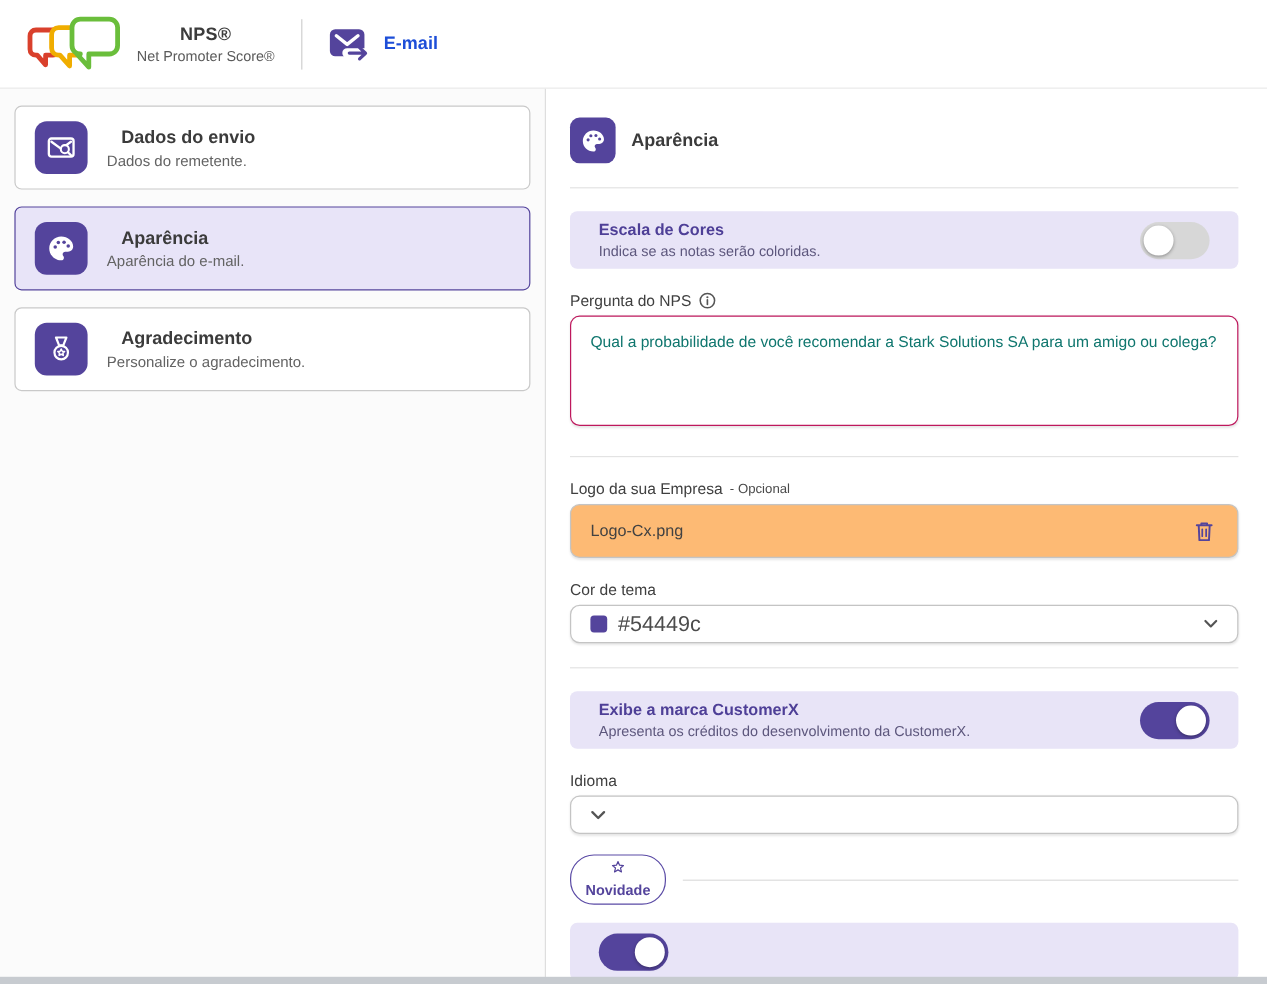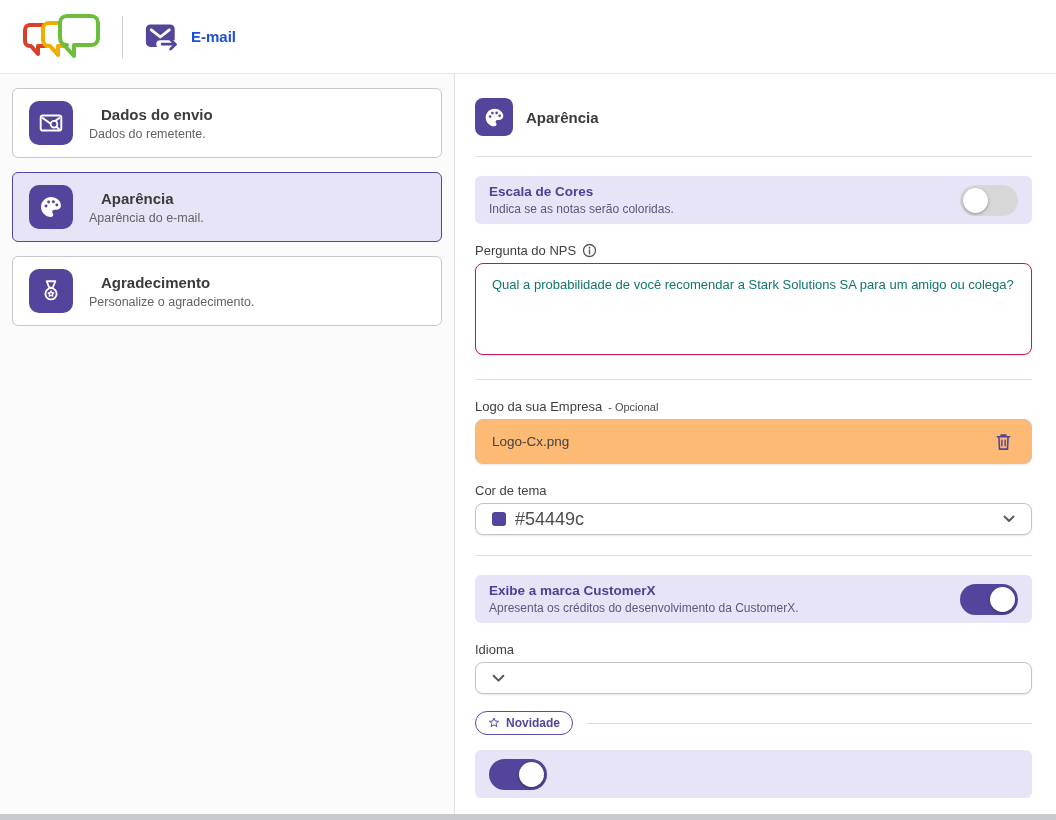--- a/index.html
+++ b/index.html
@@ -32,21 +32,21 @@
   .card-sub{font-size:12.5px;color:#636363;margin-top:4px;}
 
   
   .panel-head{display:flex;align-items:center;gap:13px;}
   .panel-head .icon-tile{width:38px;height:38px;border-radius:8px;}
   .panel-head .icon-tile svg{width:23px;height:23px;}
   .panel-title{font-size:15px;font-weight:bold;color:#3b3b3b;}
   .hdiv{border:none;border-top:1px solid #e3e3e3;margin:20px 0 0 0;}
 
   .setting-row{background:#e8e4f7;border-radius:6px;display:flex;align-items:center;justify-content:space-between;
-    padding:8px 14px;min-height:48px;margin-top:19px;}
+    padding:8px 24px;min-height:48px;margin-top:19px;}
   .row-texts{display:flex;flex-direction:column;}
   .row-title{font-size:13.5px;font-weight:bold;color:#4e3f97;}
   .row-sub{font-size:12px;color:#5d577d;margin-top:3px;}
 
   .toggle{width:58px;height:31px;border-radius:16px;background:#d7d7d7;position:relative;cursor:pointer;flex:0 0 auto;}
   .toggle .knob{width:25px;height:25px;border-radius:50%;background:#fff;position:absolute;top:3px;left:3px;
     box-shadow:0 1px 3px rgba(0,0,0,.35);transition:left .15s;}
   .toggle.on{background:#54449c;}
   .toggle.on .knob{left:30px;}
 
@@ -57,35 +57,39 @@
   .input-box{width:100%;height:45px;margin-top:5px;border:1px solid #c4c4c4;border-radius:8px;display:flex;align-items:center;
     padding:0 14px 0 16px;font-size:13.5px;color:#424242;box-shadow:0 1px 2px rgba(0,0,0,.10);background:#fdba74;}
   .input-box .grow{flex:1;}
   .trash-btn{background:none;border:none;padding:4px;cursor:pointer;display:flex;align-items:center;}
   .select-box{width:100%;height:32px;margin-top:5px;border:1px solid #c4c4c4;border-radius:8px;display:flex;align-items:center;
     padding:0 16px;font-size:18px;color:#4c4c4c;gap:9px;box-shadow:0 1px 2px rgba(0,0,0,.10);background:#fff;cursor:pointer;}
   .select-box .grow{flex:1;}
   .swatch{width:14px;height:14px;border-radius:3px;background:#54449c;flex:0 0 auto;}
 
   .badge-row{display:flex;align-items:center;gap:14px;margin-top:17px;}
-  .badge{display:flex;align-items:center;gap:6px;border:1.5px solid #5a4aa5;border-radius:20px;padding:4px 12px;background:#fff;}
+  .badge{display:flex;align-items:center;gap:6px;border:1.5px solid #5a4aa5;border-radius:20px;padding:4px 12px;background:#fff;flex-direction:column;}
   .badge-label{font-size:12px;font-weight:bold;color:#54449c;}
   .badge-line{flex:1;height:1px;background:#dcdcdc;}
 
   .bottom-bar{position:fixed;left:0;bottom:0;width:1056px;height:6px;background:#c7cbd0;}
 </style>
 </head>
 <body>
 
 <div class="app-header">
   <svg class="logo-svg" viewBox="0 0 80 50">
     <path d="M10 13 H24 C27 13 29 15 29 18 V29 C29 32 27 34 24 34 H18 V42 L11 34 H10 C7 34 5 32 5 29 V18 C5 15 7 13 10 13 Z" fill="#fff" stroke="#d9402c" stroke-width="4" stroke-linejoin="round"></path>
     <path d="M29 11 H45 C48.5 11 51 13.5 51 17 V28 C51 31.5 48.5 34 45 34 H38 V43 L30 34 H29 C25.5 34 23 31.5 23 28 V17 C23 13.5 25.5 11 29 11 Z" fill="#fff" stroke="#f0ad00" stroke-width="4" stroke-linejoin="round"></path>
     <path d="M47 4 H71 C75 4 78 7 78 11 V26 C78 30 75 33 71 33 H54 V44 L44 33 H47 C43 33 40 30 40 26 V11 C40 7 43 4 47 4 Z" fill="#fff" stroke="#6abe3b" stroke-width="4" stroke-linejoin="round"></path>
   </svg>
+  <div class="nps-block">
+    <div class="nps-title">NPS®</div>
+    <div class="nps-sub">Net Promoter Score®</div>
+  </div>
   <div class="head-divider"></div>
   <div class="channel">
     <svg width="36" height="32" viewBox="0 0 40 34">
       <rect x="1" y="3" width="32" height="25" rx="5" fill="#54449c"></rect>
       <path d="M7 9 L17 17 L27 9" stroke="#fff" stroke-width="3.2" fill="none" stroke-linecap="round" stroke-linejoin="round"></path>
       <path d="M17 25 H36" stroke="#fff" stroke-width="9" stroke-linecap="round"></path>
       <path d="M19 25 H33 M28.5 20 L34 25.2 L28.5 30.4" stroke="#54449c" stroke-width="3" fill="none" stroke-linecap="round" stroke-linejoin="round"></path>
     </svg>
     <span class="channel-label">E-mail</span>
   </div>

